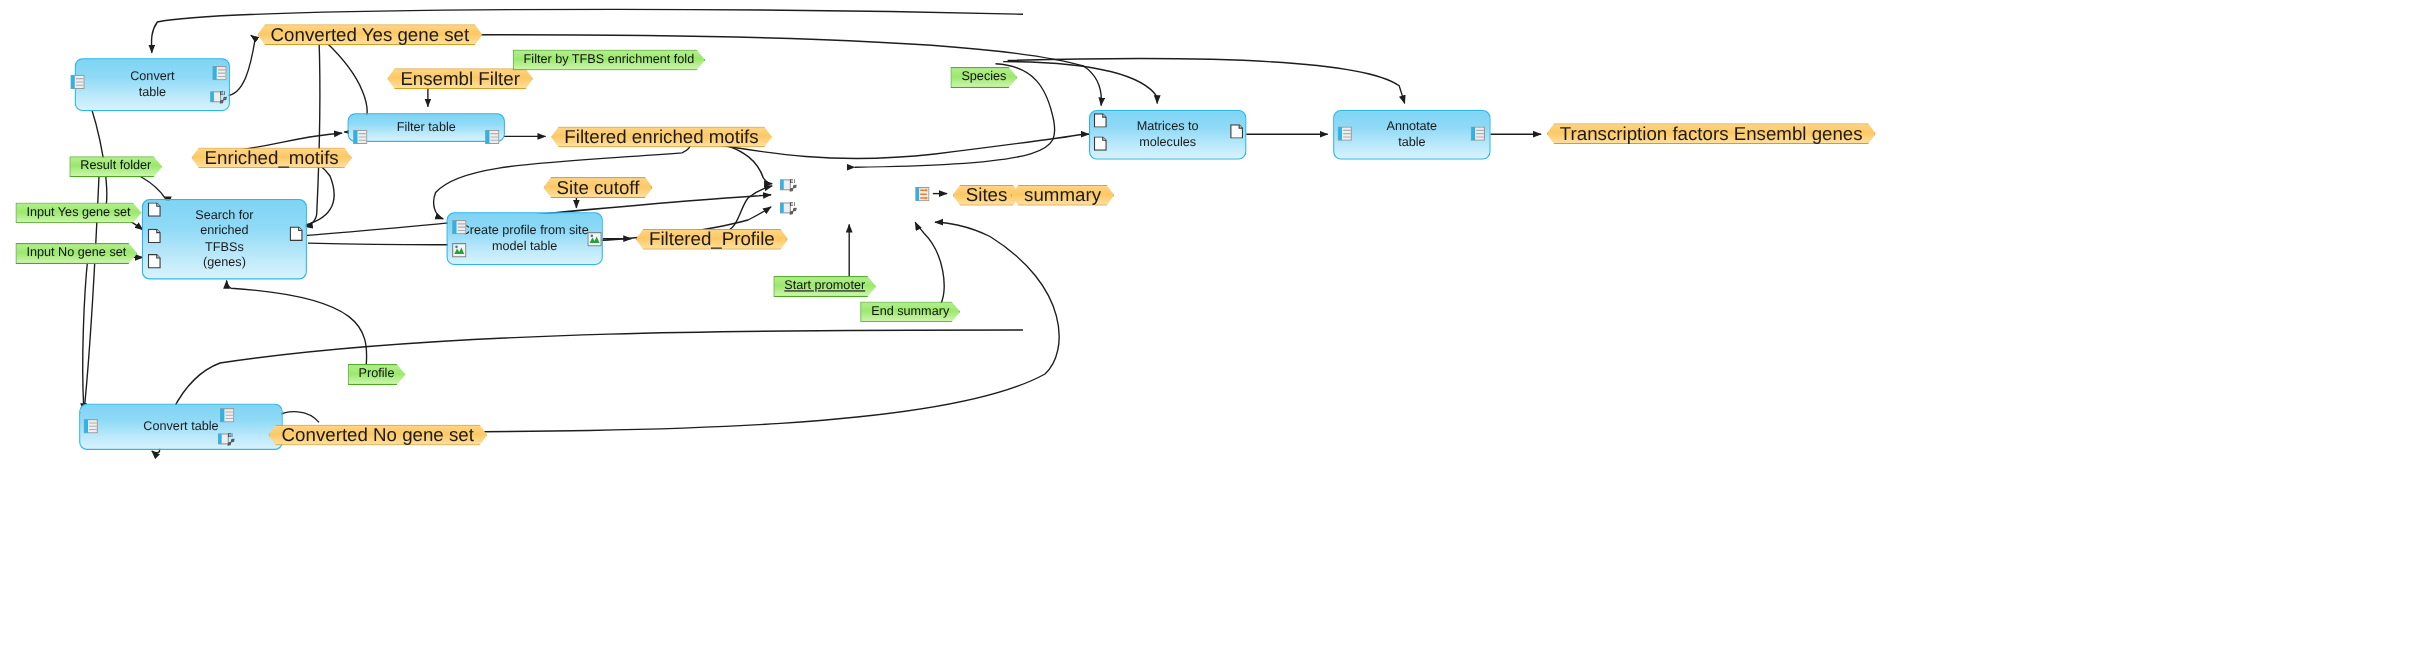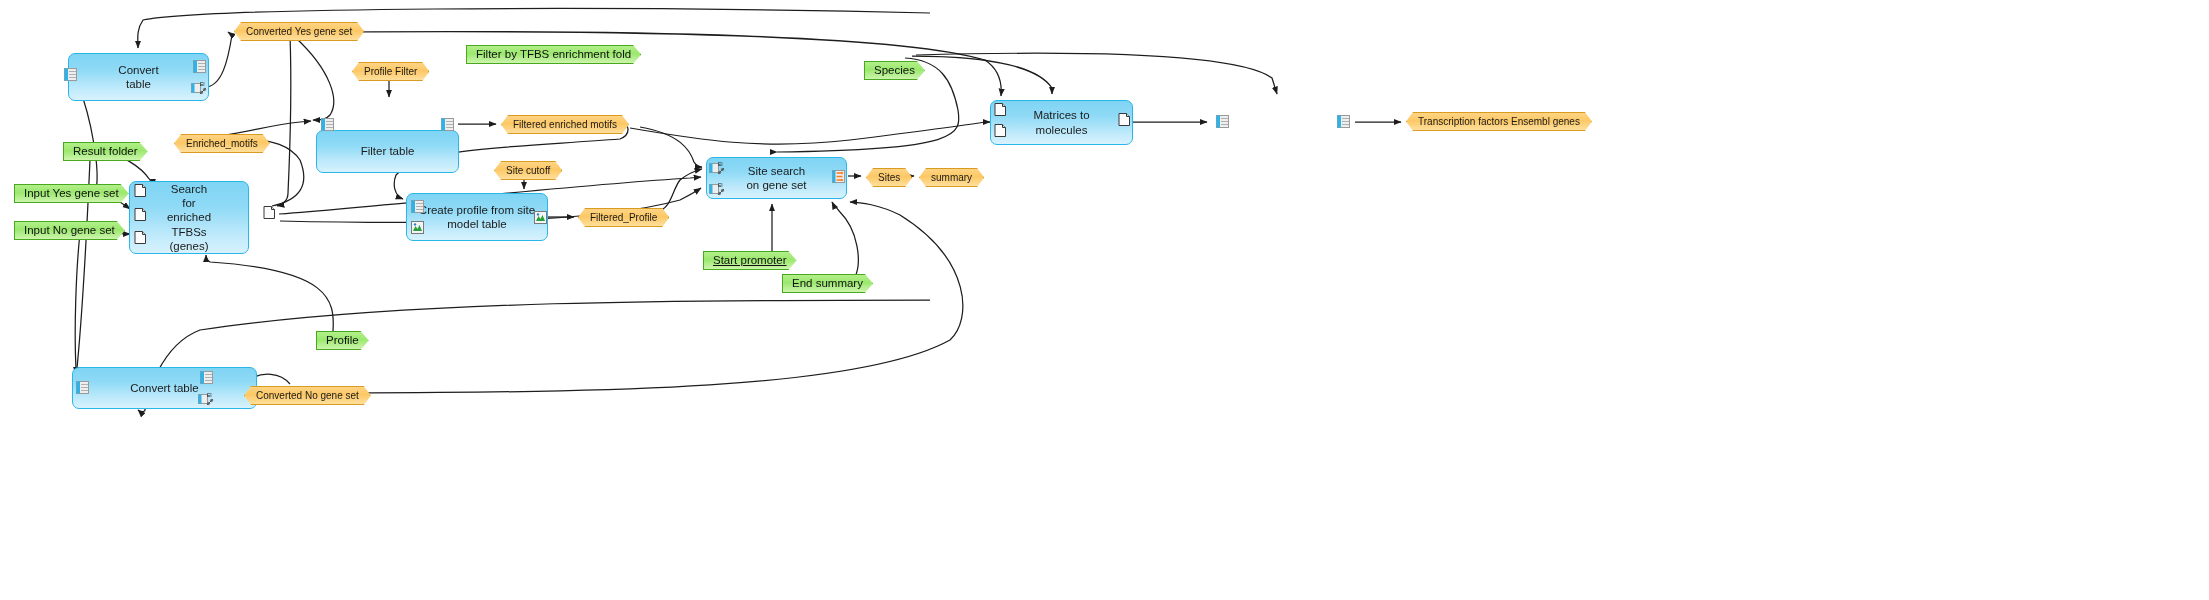--- a/index.html
+++ b/index.html
@@ -25,21 +25,21 @@
 
   
   .port{position:absolute;width:13px;height:13px;z-index:7;}
   .port svg{display:block;width:13px;height:13px;}
 
   
   .tok{
     position:absolute;
     box-sizing:border-box;
     height:19px;line-height:17px;
-    font-size:10px;color:#1a1a1a;
+    font-size:17px;color:#1a1a1a;
     background:linear-gradient(to bottom,#ffd484 0%,#fcc865 45%,#ffdf9d 100%);
     border:1px solid #d99b20;
     padding:0 11px;
     white-space:nowrap;
     -webkit-clip-path:polygon(7px 0,calc(100% - 7px) 0,100% 50%,calc(100% - 7px) 100%,7px 100%,0 50%);
     clip-path:polygon(7px 0,calc(100% - 7px) 0,100% 50%,calc(100% - 7px) 100%,7px 100%,0 50%);
     z-index:6;
   }
   
   .tag{
@@ -173,21 +173,21 @@
     <svg viewBox="0 0 16 16" style="width:16px;height:16px;">
         <rect x="0.5" y="3.5" width="9" height="9" fill="#eeeeee" stroke="#9a9a9a"></rect>
         <rect x="0.5" y="3.5" width="3" height="9" fill="#2fb3e6"></rect>
         <text x="9" y="6" font-size="5" fill="#111" font-family="sans-serif">EI</text>
         <line x1="9" y1="14" x2="15" y2="8" stroke="#555"></line>
         <circle cx="10.5" cy="12.5" r="1.1" fill="none" stroke="#555"></circle>
         <circle cx="13.5" cy="9.5" r="1.1" fill="none" stroke="#555"></circle>
       </svg>
   </span>
 
-  <div class="node" style="left:316px;top:103px;width:143px;height:43px;margin-top:27px;">
+  <div class="node" style="left:316px;top:103px;width:143px;height:26px;">
     <span class="lbl">Filter table</span>
   </div>
   <span class="port" style="left:321px;top:118px;">
     <svg viewBox="0 0 13 13">
         <rect x="0.5" y="0.5" width="12" height="12" fill="#eeeeee" stroke="#9a9a9a"></rect>
         <rect x="0.5" y="0.5" width="3.5" height="12" fill="#2fb3e6"></rect>
         <line x1="5" y1="3.5" x2="12" y2="3.5" stroke="#b0b0b0"></line>
         <line x1="5" y1="6.5" x2="12" y2="6.5" stroke="#b0b0b0"></line>
         <line x1="5" y1="9.5" x2="12" y2="9.5" stroke="#b0b0b0"></line>
       </svg>
@@ -195,21 +195,21 @@
   <span class="port" style="left:441px;top:118px;">
     <svg viewBox="0 0 13 13">
         <rect x="0.5" y="0.5" width="12" height="12" fill="#eeeeee" stroke="#9a9a9a"></rect>
         <rect x="0.5" y="0.5" width="3.5" height="12" fill="#2fb3e6"></rect>
         <line x1="5" y1="3.5" x2="12" y2="3.5" stroke="#b0b0b0"></line>
         <line x1="5" y1="6.5" x2="12" y2="6.5" stroke="#b0b0b0"></line>
         <line x1="5" y1="9.5" x2="12" y2="9.5" stroke="#b0b0b0"></line>
       </svg>
   </span>
 
-  <div class="node" style="left:129px;top:181px;width:120px;height:73px;">
+  <div class="node" style="left:129px;top:181px;width:150px;height:73px;">
     <span class="lbl">Search for enriched TFBSs (genes)</span>
   </div>
   <span class="port" style="left:134px;top:184px;">
     <svg viewBox="0 0 13 13">
         <path d="M1,0.5 L8.5,0.5 L11.5,3.5 L11.5,12.5 L1,12.5 Z" fill="#fcfcfc" stroke="#3a3a3a"></path>
         <path d="M8.5,0.5 L8.5,3.5 L11.5,3.5" fill="#dddddd" stroke="#3a3a3a"></path>
       </svg>
   </span>
   <span class="port" style="left:134px;top:208px;">
     <svg viewBox="0 0 13 13">
@@ -250,23 +250,20 @@
       </svg>
   </span>
   <span class="port" style="left:534px;top:211px;">
     <svg viewBox="0 0 13 13">
         <rect x="0.5" y="0.5" width="12" height="12" fill="#f4f4f4" stroke="#7a7a7a"></rect>
         <path d="M2,10 L4.5,5 L6.5,8 L8.5,4 L11,10 Z" fill="#27a03c"></path>
         <circle cx="4" cy="3.4" r="1.2" fill="#2c7fd0"></circle>
       </svg>
   </span>
 
-  <div class="node" style="left:706px;top:157px;width:141px;height:42px;">
-    <span class="lbl">Site search on gene set</span>
-  </div>
   <span class="port" style="left:709px;top:160px;width:16px;height:16px;">
     <svg viewBox="0 0 16 16" style="width:16px;height:16px;">
         <rect x="0.5" y="3.5" width="9" height="9" fill="#eeeeee" stroke="#9a9a9a"></rect>
         <rect x="0.5" y="3.5" width="3" height="9" fill="#2fb3e6"></rect>
         <text x="9" y="6" font-size="5" fill="#111" font-family="sans-serif">EI</text>
         <line x1="9" y1="14" x2="15" y2="8" stroke="#555"></line>
         <circle cx="10.5" cy="12.5" r="1.1" fill="none" stroke="#555"></circle>
         <circle cx="13.5" cy="9.5" r="1.1" fill="none" stroke="#555"></circle>
       </svg>
   </span>
@@ -305,20 +302,23 @@
         <path d="M8.5,0.5 L8.5,3.5 L11.5,3.5" fill="#dddddd" stroke="#3a3a3a"></path>
       </svg>
   </span>
   <span class="port" style="left:1118px;top:113px;">
     <svg viewBox="0 0 13 13">
         <path d="M1,0.5 L8.5,0.5 L11.5,3.5 L11.5,12.5 L1,12.5 Z" fill="#fcfcfc" stroke="#3a3a3a"></path>
         <path d="M8.5,0.5 L8.5,3.5 L11.5,3.5" fill="#dddddd" stroke="#3a3a3a"></path>
       </svg>
   </span>
 
+  <div class="node" style="left:1212px;top:100px;width:143px;height:45px;">
+    <span class="lbl">Annotate table</span>
+  </div>
   <span class="port" style="left:1216px;top:115px;">
     <svg viewBox="0 0 13 13">
         <rect x="0.5" y="0.5" width="12" height="12" fill="#eeeeee" stroke="#9a9a9a"></rect>
         <rect x="0.5" y="0.5" width="3.5" height="12" fill="#2fb3e6"></rect>
         <line x1="5" y1="3.5" x2="12" y2="3.5" stroke="#b0b0b0"></line>
         <line x1="5" y1="6.5" x2="12" y2="6.5" stroke="#b0b0b0"></line>
         <line x1="5" y1="9.5" x2="12" y2="9.5" stroke="#b0b0b0"></line>
       </svg>
   </span>
   <span class="port" style="left:1337px;top:115px;">
@@ -357,21 +357,21 @@
         <rect x="0.5" y="3.5" width="9" height="9" fill="#eeeeee" stroke="#9a9a9a"></rect>
         <rect x="0.5" y="3.5" width="3" height="9" fill="#2fb3e6"></rect>
         <text x="9" y="6" font-size="5" fill="#111" font-family="sans-serif">EI</text>
         <line x1="9" y1="14" x2="15" y2="8" stroke="#555"></line>
         <circle cx="10.5" cy="12.5" r="1.1" fill="none" stroke="#555"></circle>
         <circle cx="13.5" cy="9.5" r="1.1" fill="none" stroke="#555"></circle>
       </svg>
   </span>
 
   <div class="tok" style="left:234px;top:22px;">Converted Yes gene set</div>
-  <div class="tok" style="left:352px;top:62px;">Profile Filter</div>
+  <div class="tok" style="left:352px;top:62px;">Ensembl Filter</div>
   <div class="tok" style="left:174px;top:134px;">Enriched_motifs</div>
   <div class="tok" style="left:501px;top:115px;">Filtered enriched motifs</div>
   <div class="tok" style="left:494px;top:161px;">Site cutoff</div>
   <div class="tok" style="left:578px;top:208px;">Filtered_Profile</div>
   <div class="tok" style="left:866px;top:168px;">Sites</div>
   <div class="tok" style="left:919px;top:168px;">summary</div>
   <div class="tok" style="left:1406px;top:112px;">Transcription factors Ensembl genes</div>
   <div class="tok" style="left:244px;top:386px;">Converted No gene set</div>
 
   <div class="tag" style="left:42px;top:142px;margin-left:21px;">Result folder</div>

